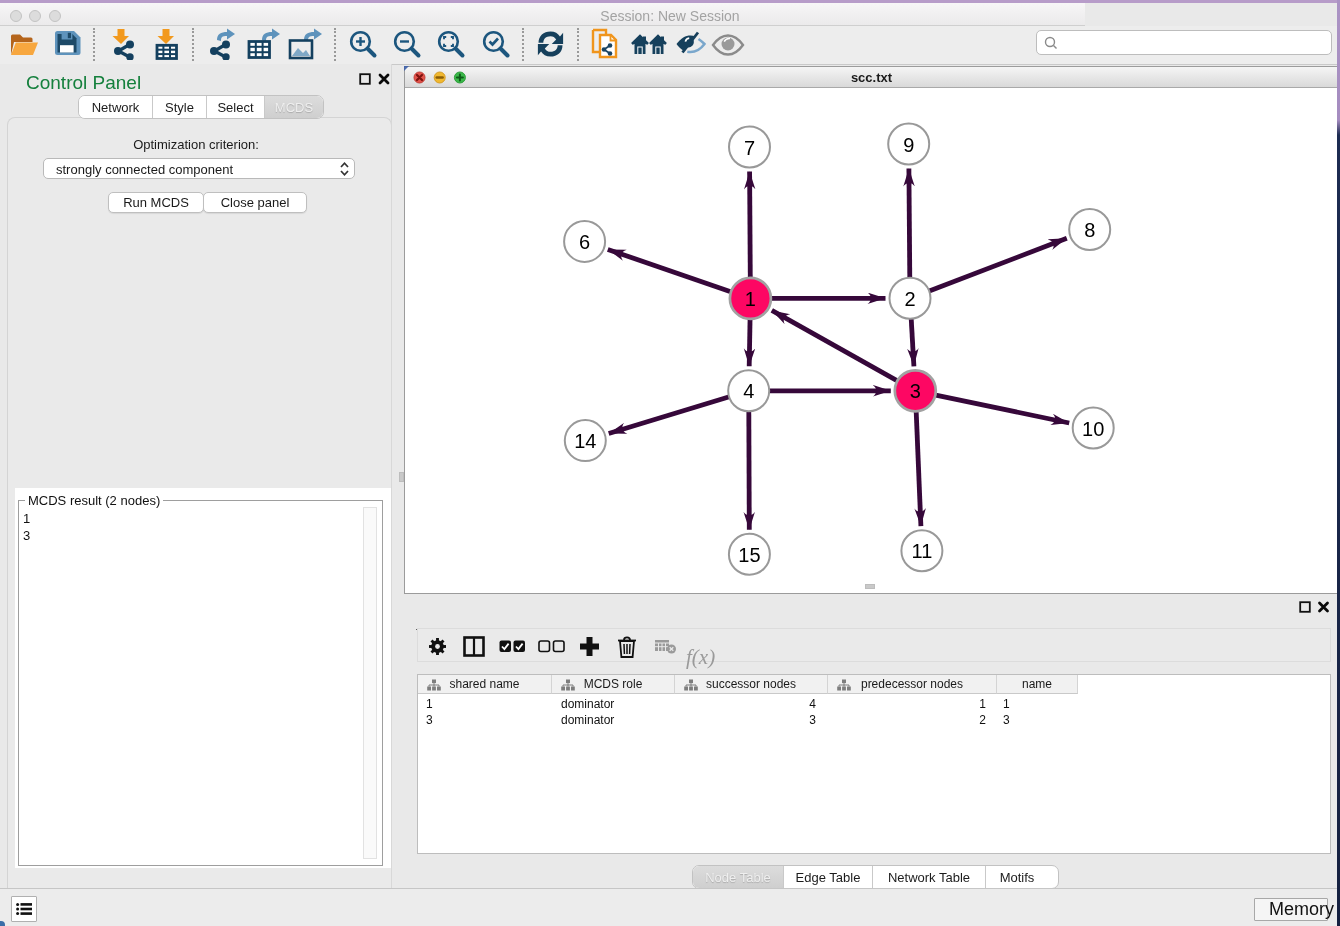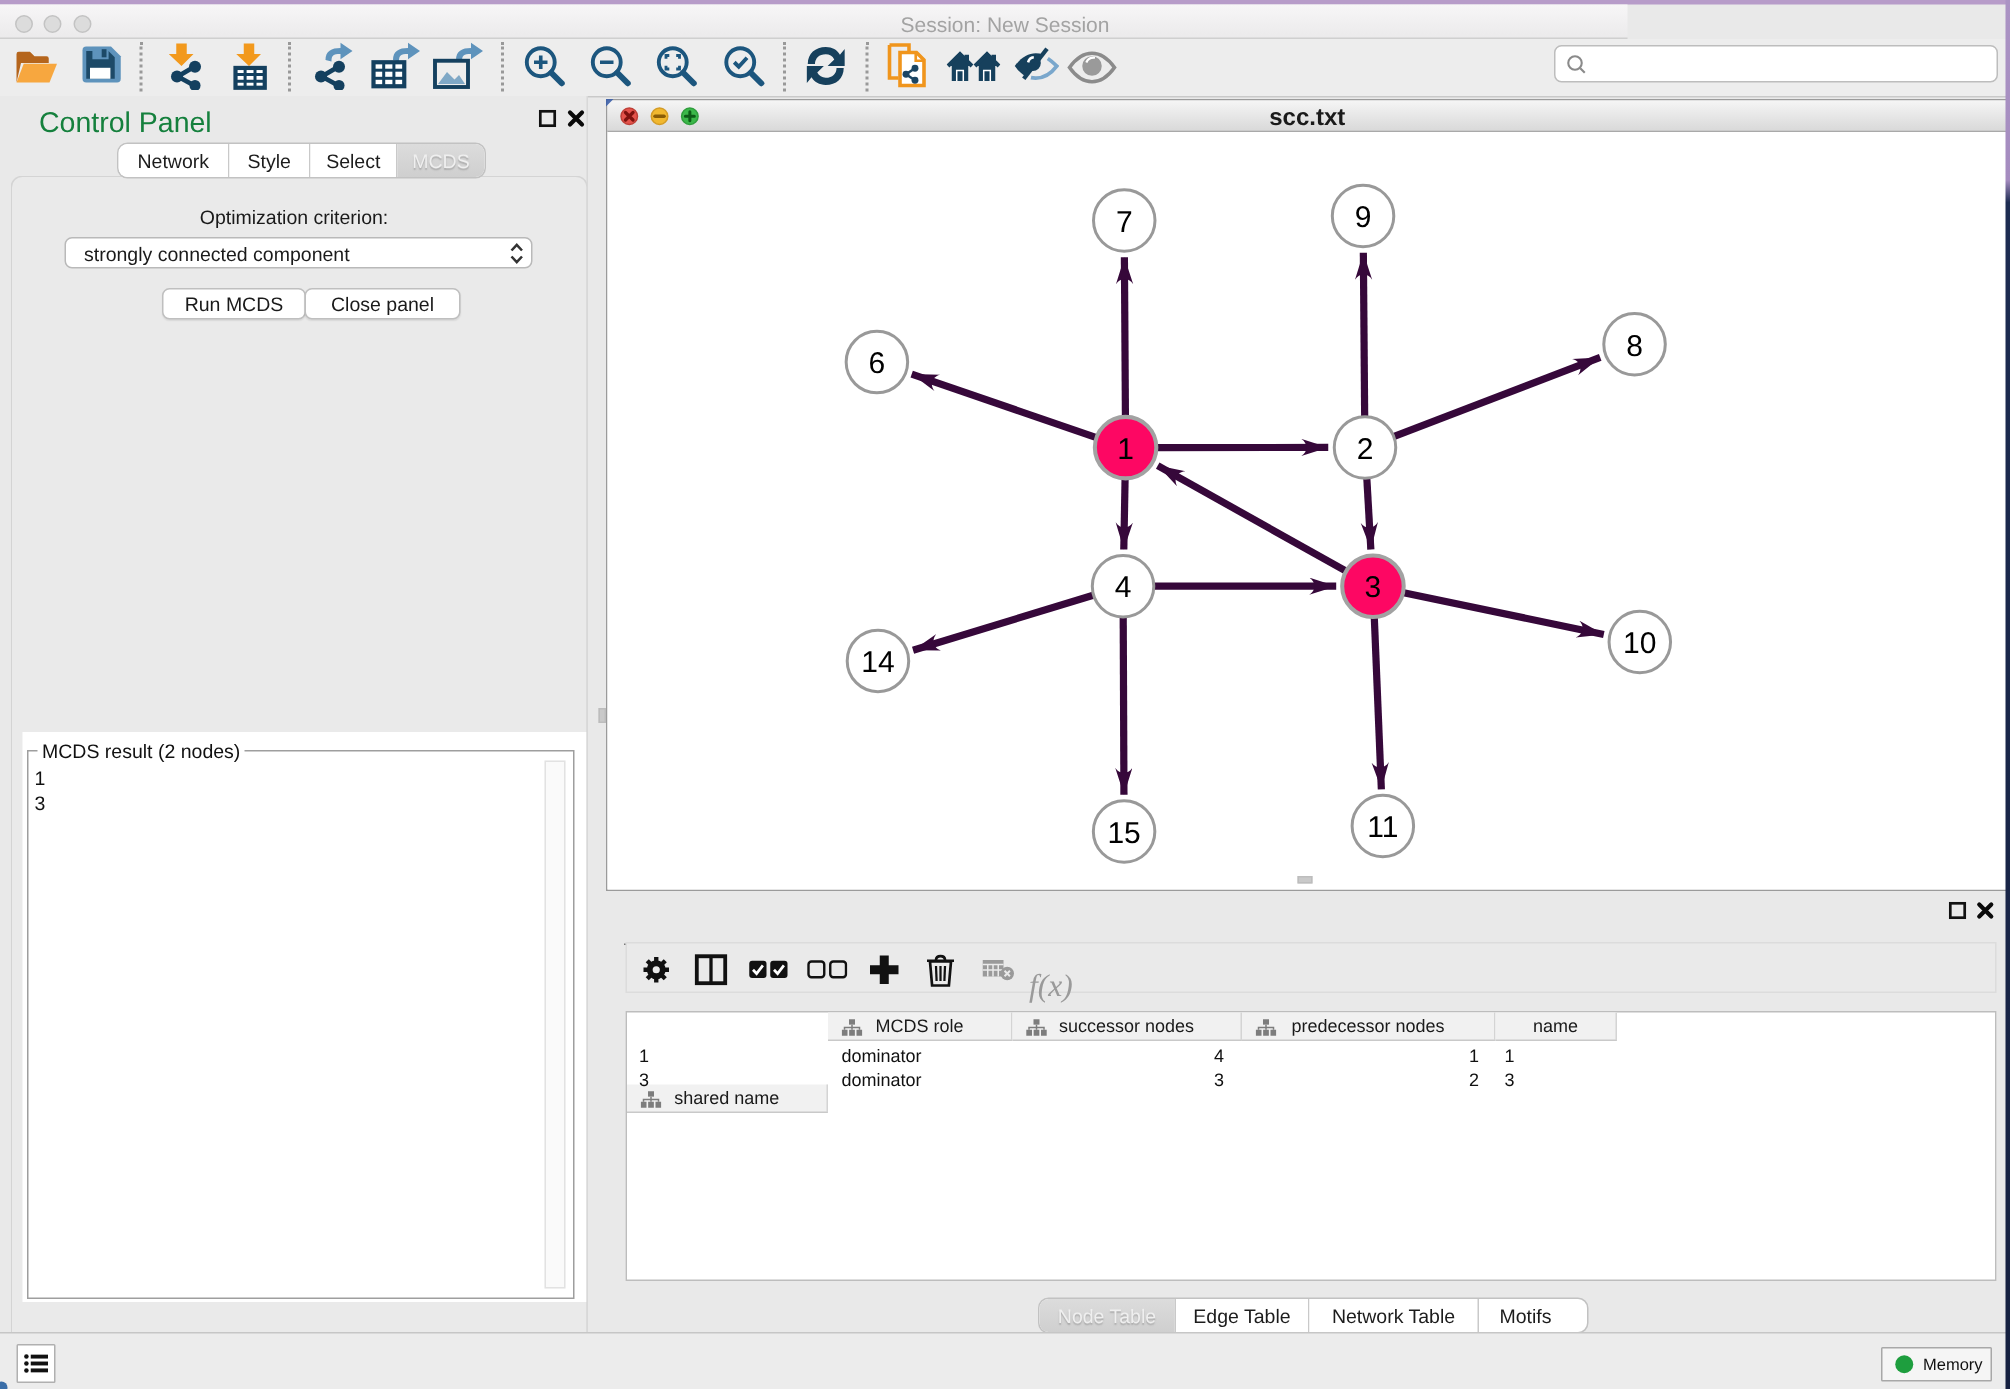--- a/index.html
+++ b/index.html
@@ -26,36 +26,36 @@
 #dropdown{left:43px;top:94px;width:312px;height:21px;background:#fff;border:1px solid #b9b9b9;border-radius:5px;box-sizing:border-box;}
 #ddtext{position:absolute;left:12px;top:3px;font-size:13px;color:#1a1a1a;}
 .btn{position:absolute;height:21px;background:#fff;border:1px solid #bfbfbf;border-radius:5px;box-sizing:border-box;display:flex;align-items:center;justify-content:center;font-size:13px;color:#1a1a1a;box-shadow:0 1px 1px rgba(0,0,0,0.08);}
 #results{left:15px;top:424px;width:376px;height:380px;background:#fff;}
 #fieldset{position:absolute;left:3px;top:12px;width:363px;height:364px;border:1px solid #9e9e9e;}
 #legend{position:absolute;left:6px;top:-8px;background:#fff;padding:0 3px;font-size:13px;color:#111;}
 #sb{position:absolute;right:5px;top:6px;width:14px;height:352px;background:#fafafa;border:1px solid #e2e2e2;box-sizing:border-box;}
 
 #net{left:404px;top:66px;width:935px;height:528px;border:1px solid #9b9b9b;border-right-color:#8b90ae;background:#fff;box-sizing:border-box;}
 #nettitle{position:absolute;left:0;top:0;width:100%;height:21px;background:linear-gradient(#f5f5f5,#d9d9d9);border-bottom:1px solid #a9a9a9;box-sizing:border-box;}
-#netname{position:absolute;width:100%;top:3px;text-align:center;font-size:16px;font-weight:bold;color:#1a1a1a;}
+#netname{position:absolute;width:100%;top:3px;text-align:center;font-size:13px;font-weight:bold;color:#1a1a1a;}
 #canvas{position:absolute;left:0;top:21px;width:933px;height:505px;background:#fff;}
 
 #tp{left:404px;top:594px;width:936px;height:294px;background:#e9e9e9;}
 #tptitle{left:12px;top:6px;font-size:13px;color:#1e1e1e;margin-top:26px;}
 #ttool{left:13px;top:34px;width:914px;height:34px;background:#eaeaea;border:1px solid #dcdcdc;box-sizing:border-box;}
 #ttable{left:13px;top:80px;width:914px;height:180px;background:#fff;border:1px solid #bdbdbd;box-sizing:border-box;}
 .hcell{position:absolute;top:0;height:19px;background:#f1f1f1;border-right:1px solid #d4d4d4;border-bottom:1px solid #c9c9c9;box-sizing:border-box;font-size:12px;color:#1a1a1a;}
 .hlabel{position:absolute;width:100%;top:2px;text-align:center;}
 .hico{position:absolute;left:9px;top:4px;}
 .tcell{position:absolute;font-size:12px;color:#111;}
 #btabs{left:288px;top:271px;}
 
 #status{left:0;top:888px;width:1340px;height:38px;background:#ececec;border-top:1px solid #c6c6c6;box-sizing:border-box;}
 #listbtn{position:absolute;left:11px;top:7px;width:26px;height:26px;background:#fff;border:1px solid #b0b0b0;border-radius:1px;box-sizing:border-box;display:flex;align-items:center;justify-content:center;}
-#membtn{position:absolute;left:1254px;top:9px;width:74px;height:23px;background:#f5f5f5;border:1px solid #a8a8a8;border-radius:1px;box-sizing:border-box;display:flex;align-items:center;font-size:11px;color:#111;}
+#membtn{position:absolute;left:1254px;top:9px;width:74px;height:23px;background:#f5f5f5;border:1px solid #a8a8a8;border-radius:1px;box-sizing:border-box;display:flex;align-items:center;font-size:18px;color:#111;}
 </style>
 </head>
 <body>
 <div id="topline" class="abs"></div>
 <div class="abs" style="left:1337px;top:0;width:3px;height:926px;background:linear-gradient(#ab93c4 0px,#a58cc0 120px,#1d2c52 135px,#152040 926px);z-index:50;"></div>
 <div class="abs" style="left:-3px;top:921px;width:8px;height:8px;border-radius:50%;background:#3a6ea8;z-index:50;"></div>
 <div id="titlebar" class="abs">
   <div class="tl" style="left:10px;"></div>
   <div class="tl" style="left:29px;"></div>
   <div class="tl" style="left:49px;"></div>
@@ -384,21 +384,21 @@
           <line x1="10.5" y1="3" x2="10.5" y2="11"></line>
         </g>
       <circle cx="16.5" cy="9" r="4.5" fill="#9a9a9a"></circle>
       <path d="M14.7 7.2 l3.6 3.6 M18.3 7.2 l-3.6 3.6" stroke="#eaeaea" stroke-width="1.3"></path>
     </svg>
 
     <div class="abs" style="left:268px;top:16px;font-family:'Liberation Serif',serif;font-style:italic;font-size:21px;color:#9a9a9a;">f(x)</div>
   </div>
   <div id="ttable" class="abs">
     <div id="theader">
-      <div class="hcell" style="left:0;width:134px;margin-top:48px;">
+      <div class="hcell" style="left:0;width:134px;">
           <svg class="hico" width="14" height="12" viewBox="0 0 14 12">
             <g fill="#7d7d7d">
               <rect x="5" y="0.5" width="4" height="3.6"></rect>
               <rect x="0.2" y="7.5" width="3.8" height="4"></rect>
               <rect x="5.1" y="7.5" width="3.8" height="4"></rect>
               <rect x="10" y="7.5" width="3.8" height="4"></rect>
             </g>
             <path d="M7 4.1 V6 M2 7.5 V6 H12 V7.5 M7 6 V7.5" stroke="#7d7d7d" fill="none"></path>
           </svg>
           <div class="hlabel">shared name</div>

